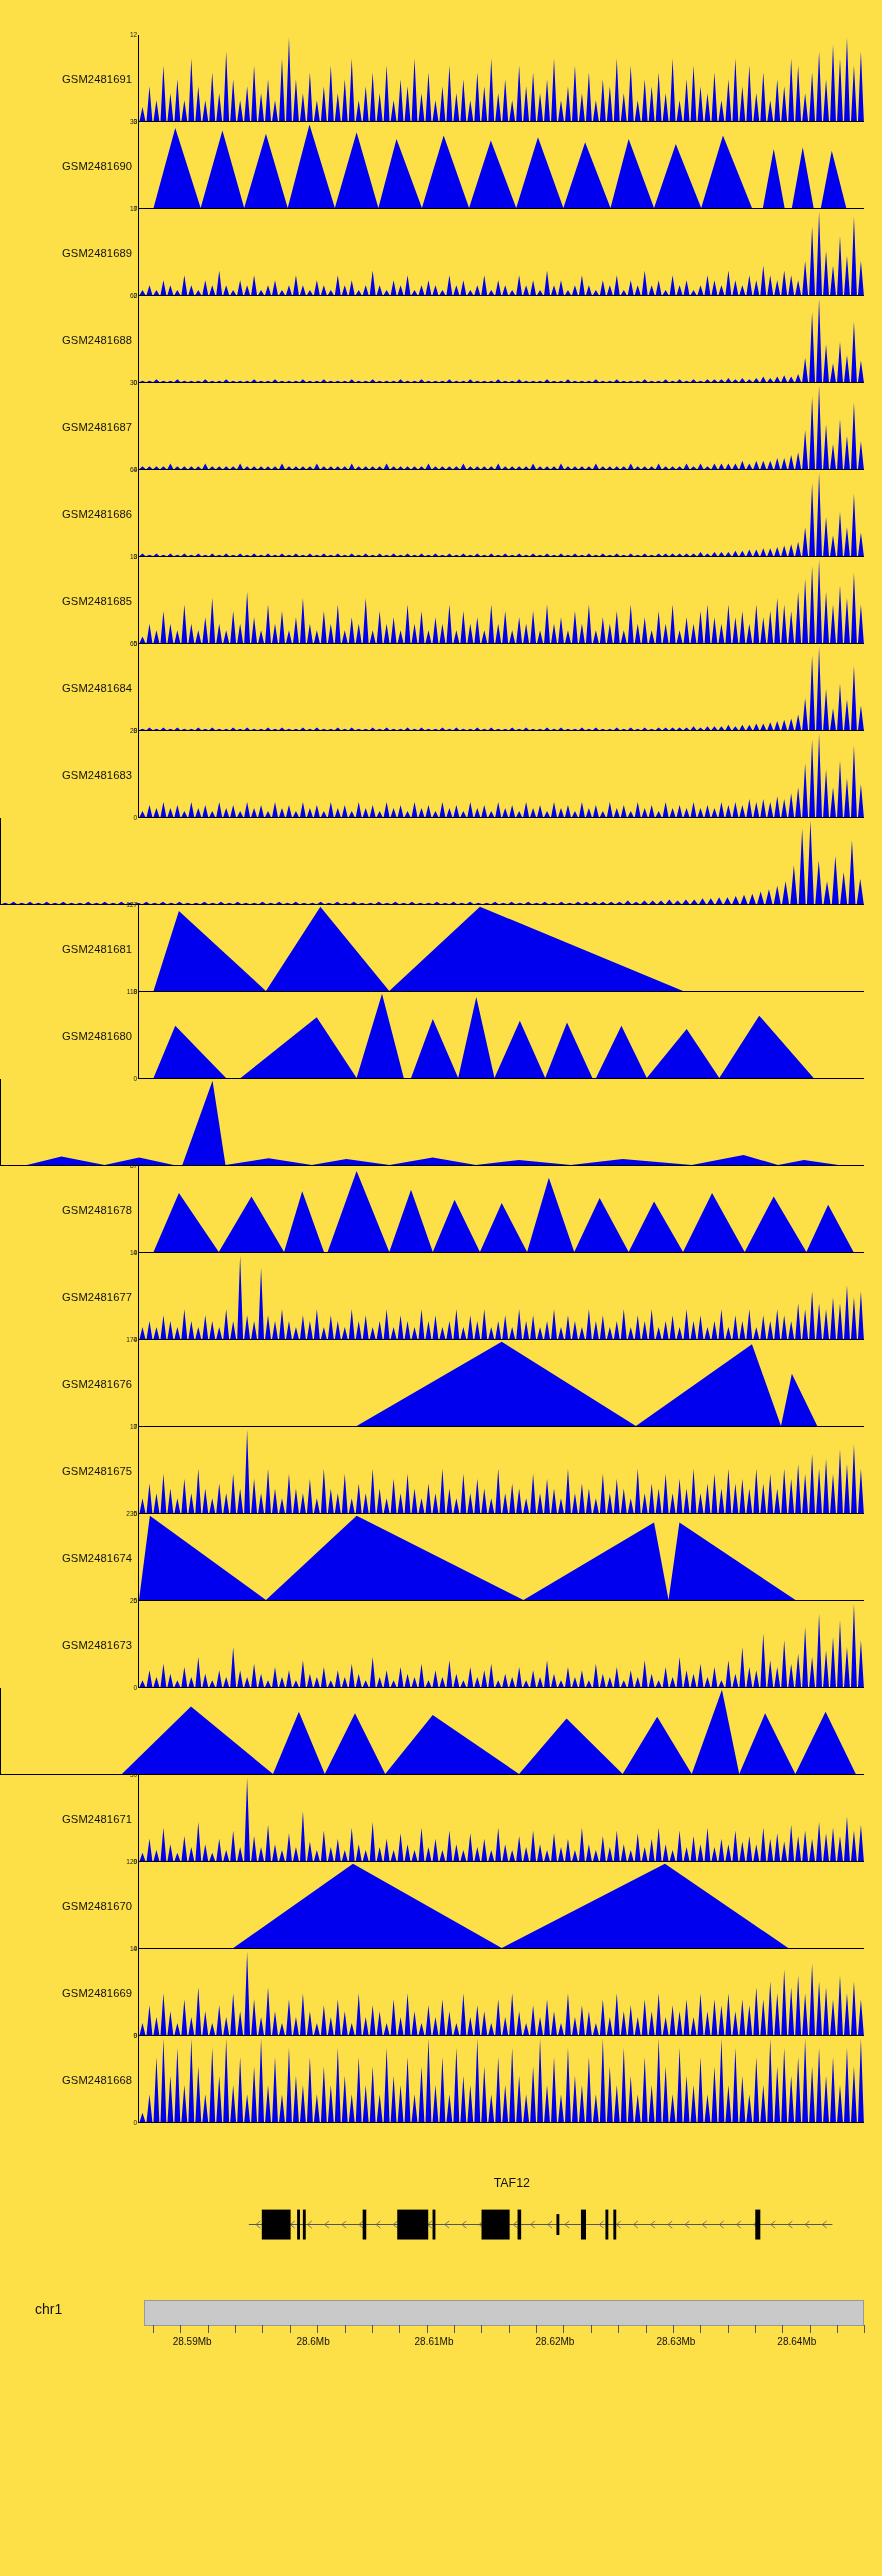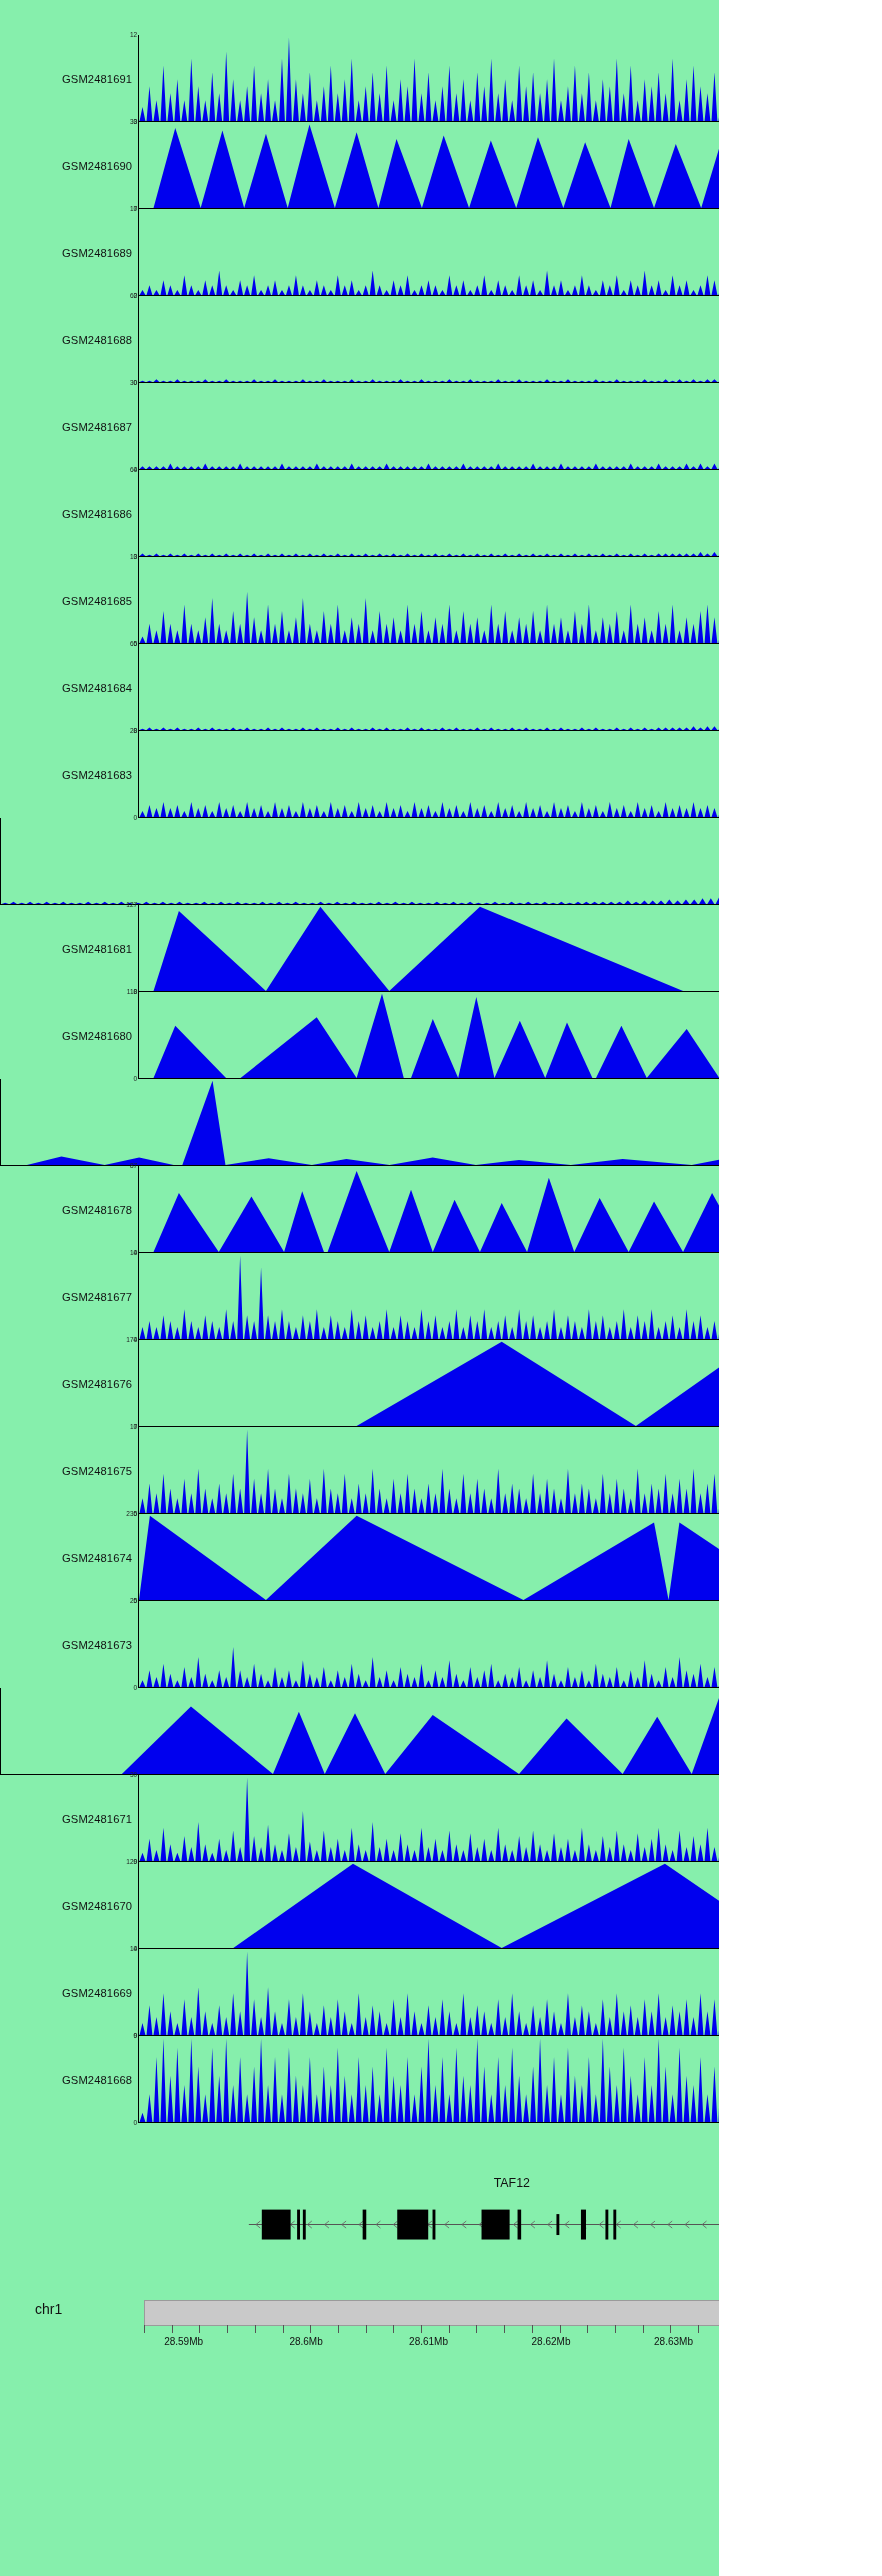--- a/index.html
+++ b/index.html
@@ -2,24 +2,24 @@
 <html style="font-size:9.4px"><head>
 <meta charset="utf-8">
 <style>
   * { box-sizing: border-box; }
   html, body {
     margin: 0; padding: 0;
     background: #ffffff;
     font-family: "Liberation Sans", sans-serif;
   }
   #page {
-    width: 719px;
+    width: 882px;
     height: 2576px;
     position: relative;
-    background: #86efac;
+    background: #fde047;
     overflow: hidden;
   }
   #tracks {
     position: absolute;
     left: 0; top: 35px;
     width: 882px;
   }
   .track {
     position: relative;
     width: 882px;
@@ -111,21 +111,21 @@
     position: absolute;
     left: 144px;
     right: 17.6px;
     top: 23.5px;
     height: 26px;
     background: #c9c9c9;
     border: 0.6px solid #9a9a9a;
   }
   #chrom-ticks {
     position: absolute;
-    left: 144px;
+    left: 153px;
     right: 17.6px;
     top: 49px;
     height: 15.3px;
   }
   .tickmark {
     position: absolute;
     top: 0;
     width: 0.6px;
     height: 8.2px;
     background: #555;

